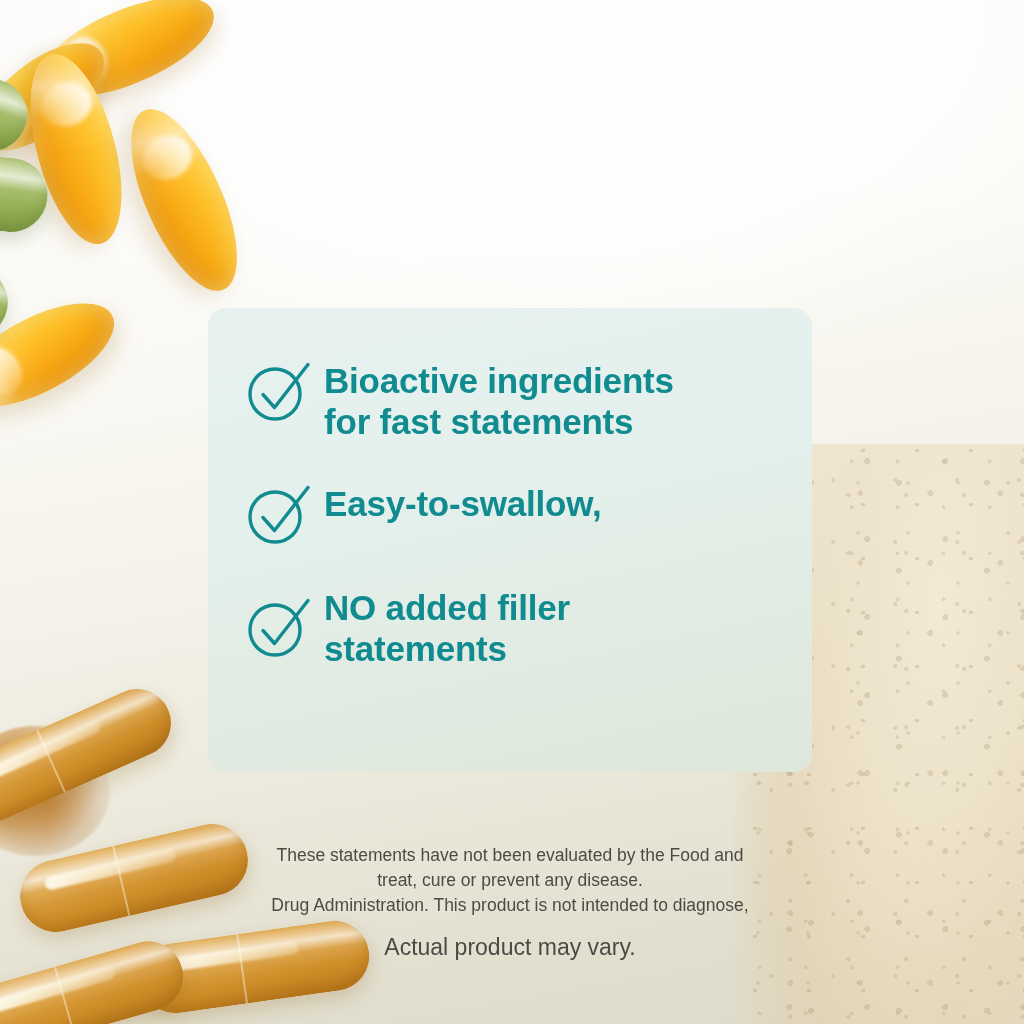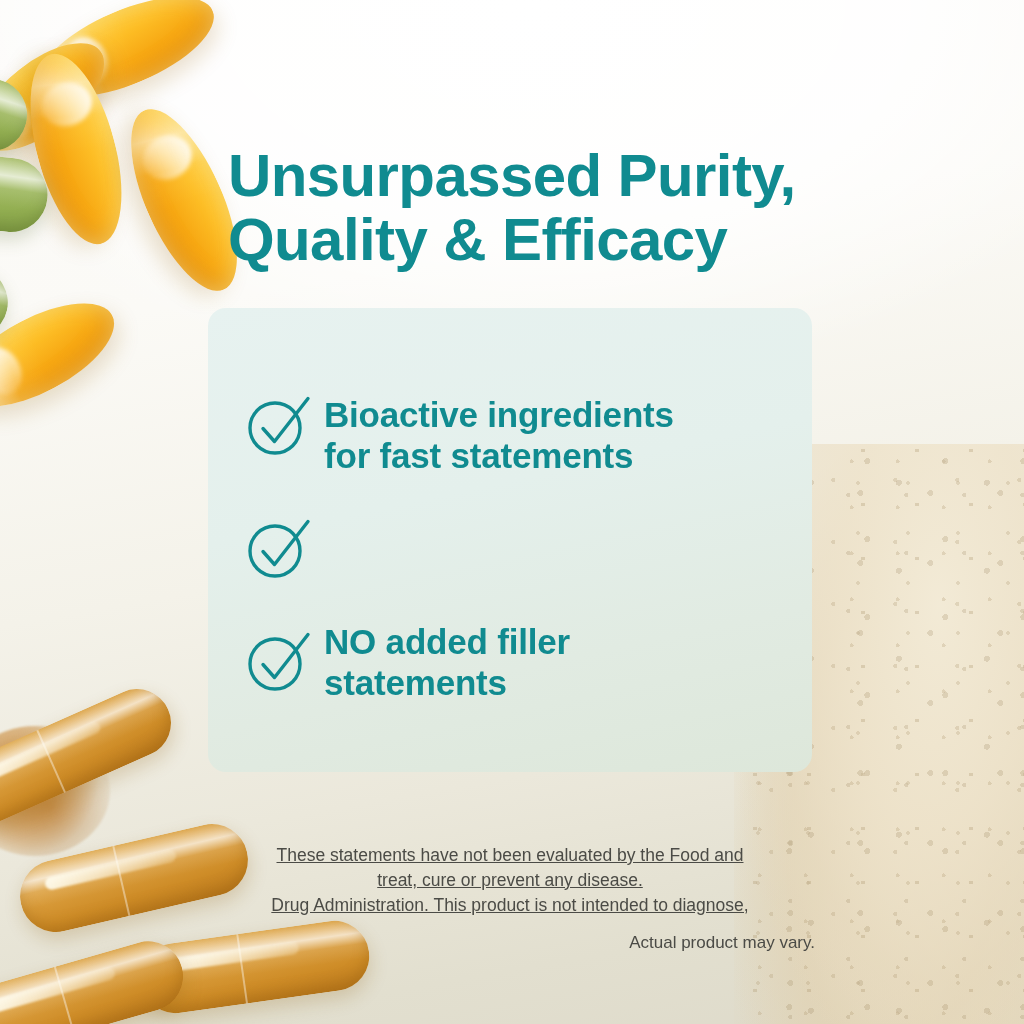--- a/index.html
+++ b/index.html
@@ -203,21 +203,20 @@
   .benefit-list {
     position: absolute;
     left: 36px;
     top: 48px;
     right: 24px;
   }
   .benefit {
     display: flex;
     align-items: flex-start;
     margin-bottom: 36px;
-    margin-top: 34px;
   }
   .benefit:last-child { margin-bottom: 0; align-items: center; }
 
   .check-icon {
     flex: 0 0 auto;
     width: 72px;
     height: 66px;
     margin-right: 8px;
     margin-top: 2px;
   }
@@ -236,30 +235,29 @@
   
   .disclaimer {
     position: absolute;
     left: 205px;
     top: 843px;
     width: 610px;
     text-align: center;
     font-size: 17.5px;
     line-height: 1.42;
     color: #4B4B46;
-    text-decoration: underline;
   }
   .disclaimer .ln { display: block; }
   .vary {
     position: absolute;
     left: 205px;
     top: 931px;
     width: 610px;
-    text-align: right;
-    font-size: 17px;
+    text-align: center;
+    font-size: 23px;
     line-height: 1.42;
     color: #4B4B46;
   }
 </style>
 </head>
 <body>
 
 <div id="poster">
 
   <div class="plate-top deco"></div>
@@ -283,24 +281,20 @@
     <div class="spice-pile"></div>
     <div class="tcap tc1"></div>
     <div class="tcap tc2"></div>
     <div class="tcap tc3"></div>
     <div class="tcap tc4"></div>
   </div>
 
   <div class="deco powder"></div>
   <div class="deco powder-grain"></div>
 
-  <h1 class="headline">
-    <span class="ln">Unsurpassed Purity,</span>
-    <span class="ln">Quality &amp; Efficacy</span>
-  </h1>
 
   <div class="card">
     <div class="benefit-list">
 
       <div class="benefit">
         <span class="check-icon">
           <svg viewBox="0 0 72 66" xmlns="http://www.w3.org/2000/svg">
             <circle cx="31" cy="36" r="25" fill="none" stroke="#108B90" stroke-width="3.4"></circle>
             <path d="M19 36.5 L30.5 49.5 L64 6.5" fill="none" stroke="#108B90" stroke-width="3.4" stroke-linecap="round" stroke-linejoin="round"></path>
           </svg>
@@ -312,20 +306,21 @@
       </div>
 
       <div class="benefit">
         <span class="check-icon">
           <svg viewBox="0 0 72 66" xmlns="http://www.w3.org/2000/svg">
             <circle cx="31" cy="36" r="25" fill="none" stroke="#108B90" stroke-width="3.4"></circle>
             <path d="M19 36.5 L30.5 49.5 L64 6.5" fill="none" stroke="#108B90" stroke-width="3.4" stroke-linecap="round" stroke-linejoin="round"></path>
           </svg>
         </span>
         <div class="benefit-text">
+          <span class="ln">Easy-to-swallow,</span>
         </div>
       </div>
 
       <div class="benefit">
         <span class="check-icon">
           <svg viewBox="0 0 72 66" xmlns="http://www.w3.org/2000/svg">
             <circle cx="31" cy="36" r="25" fill="none" stroke="#108B90" stroke-width="3.4"></circle>
             <path d="M19 36.5 L30.5 49.5 L64 6.5" fill="none" stroke="#108B90" stroke-width="3.4" stroke-linecap="round" stroke-linejoin="round"></path>
           </svg>
         </span>

